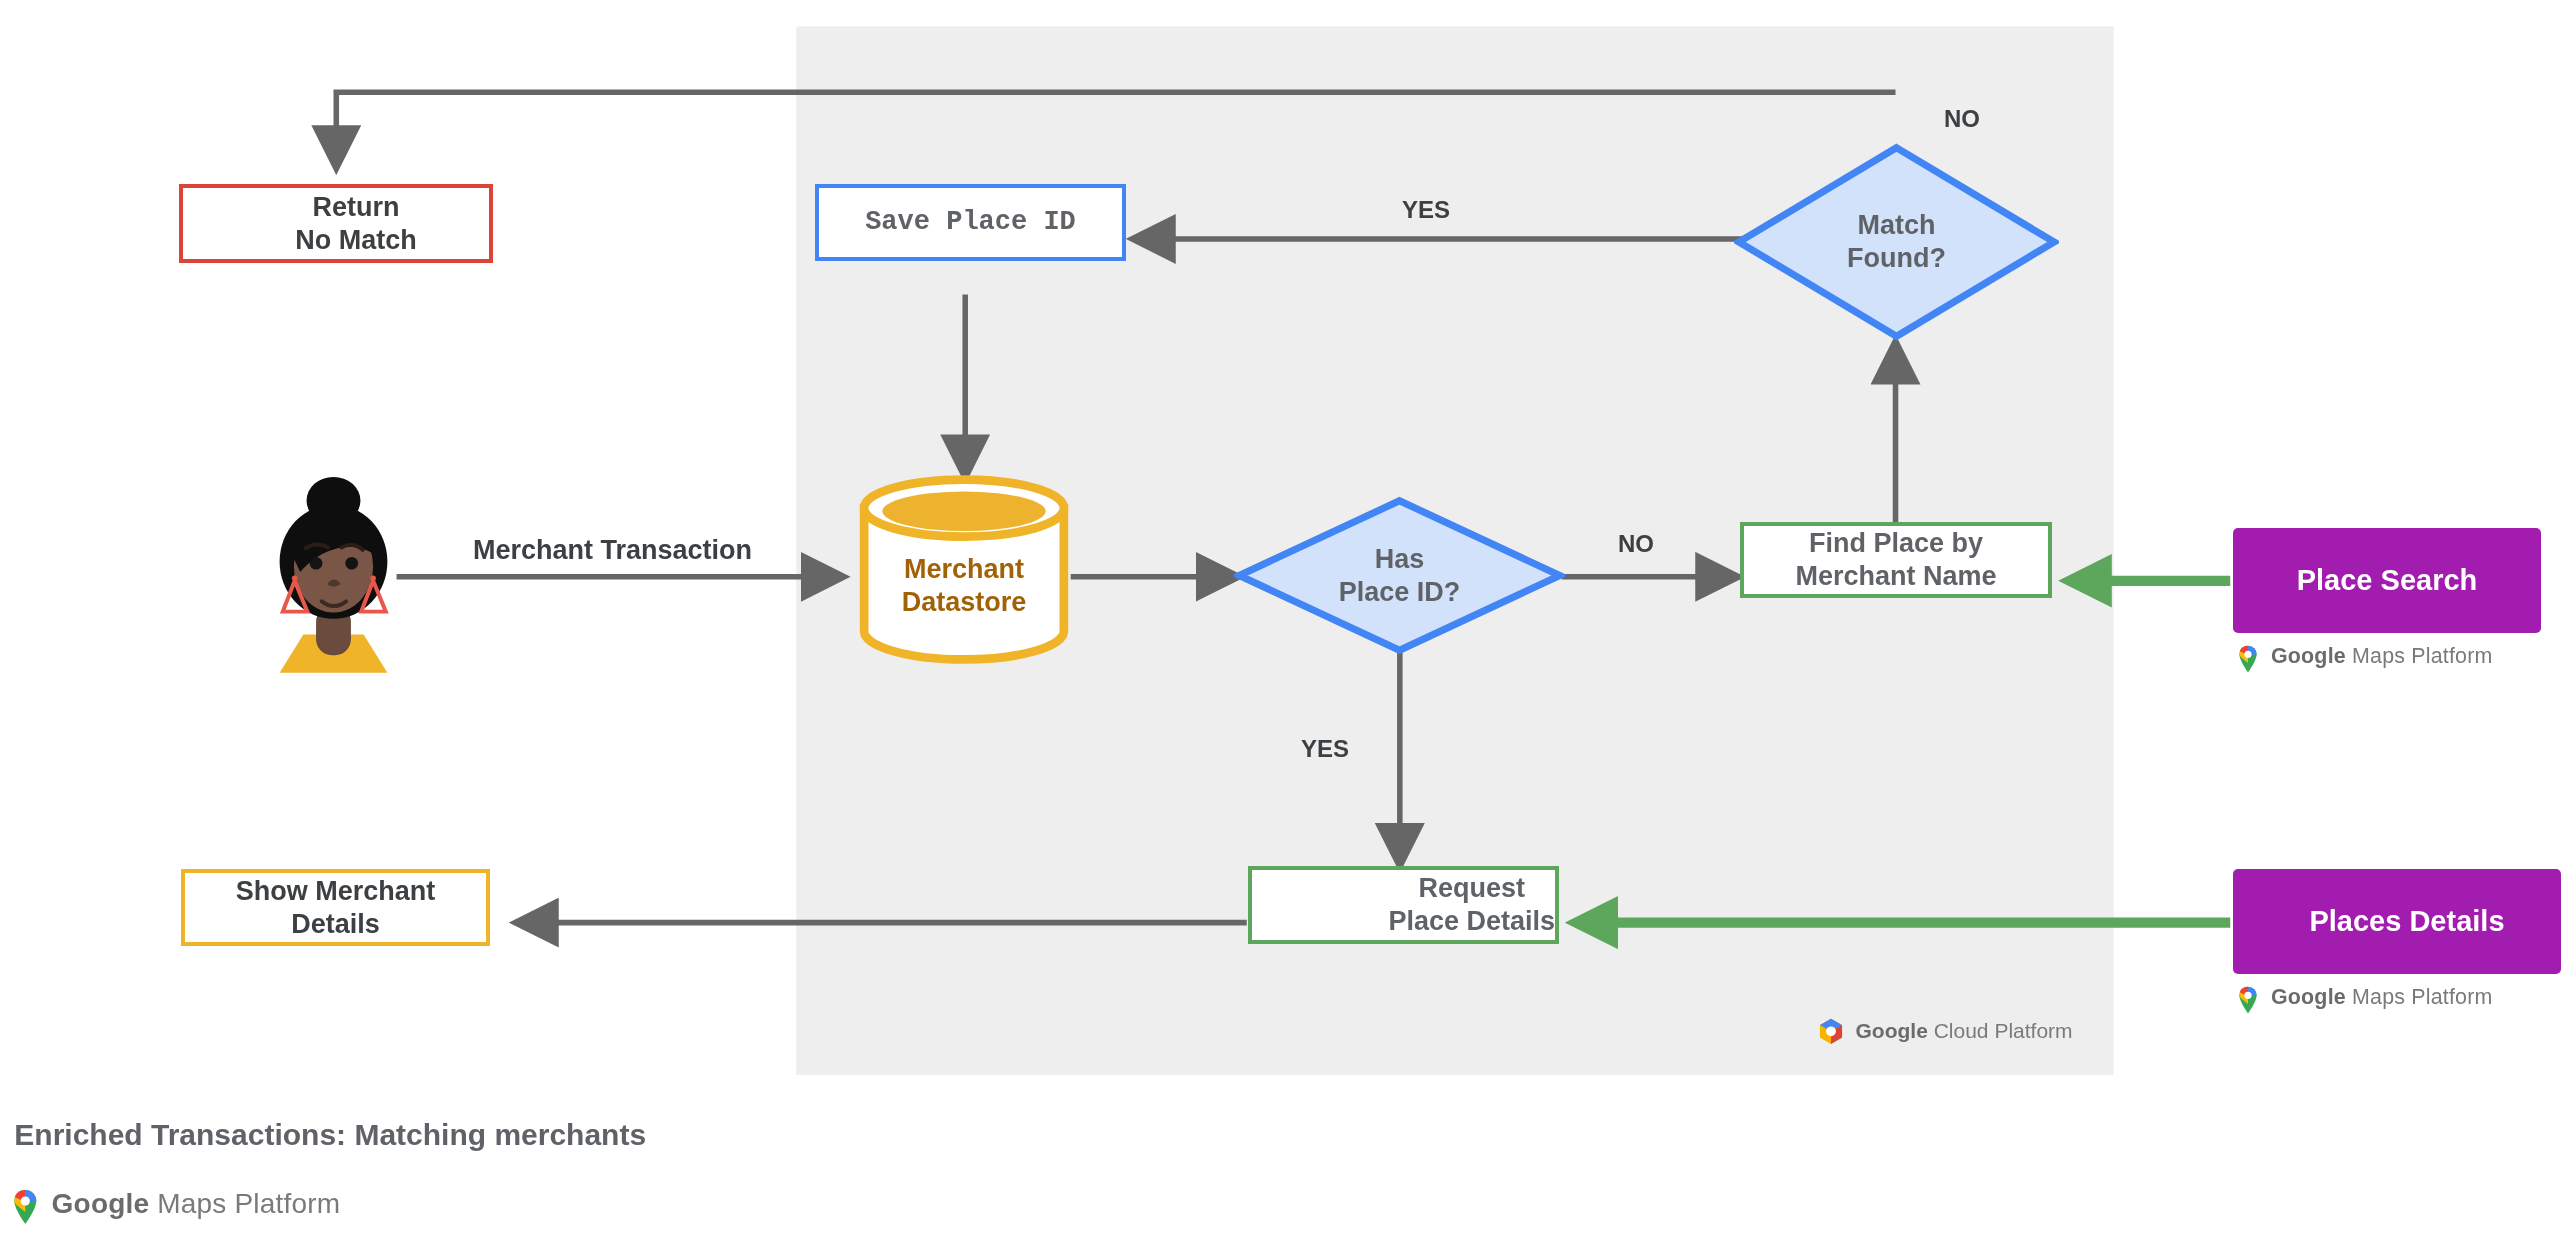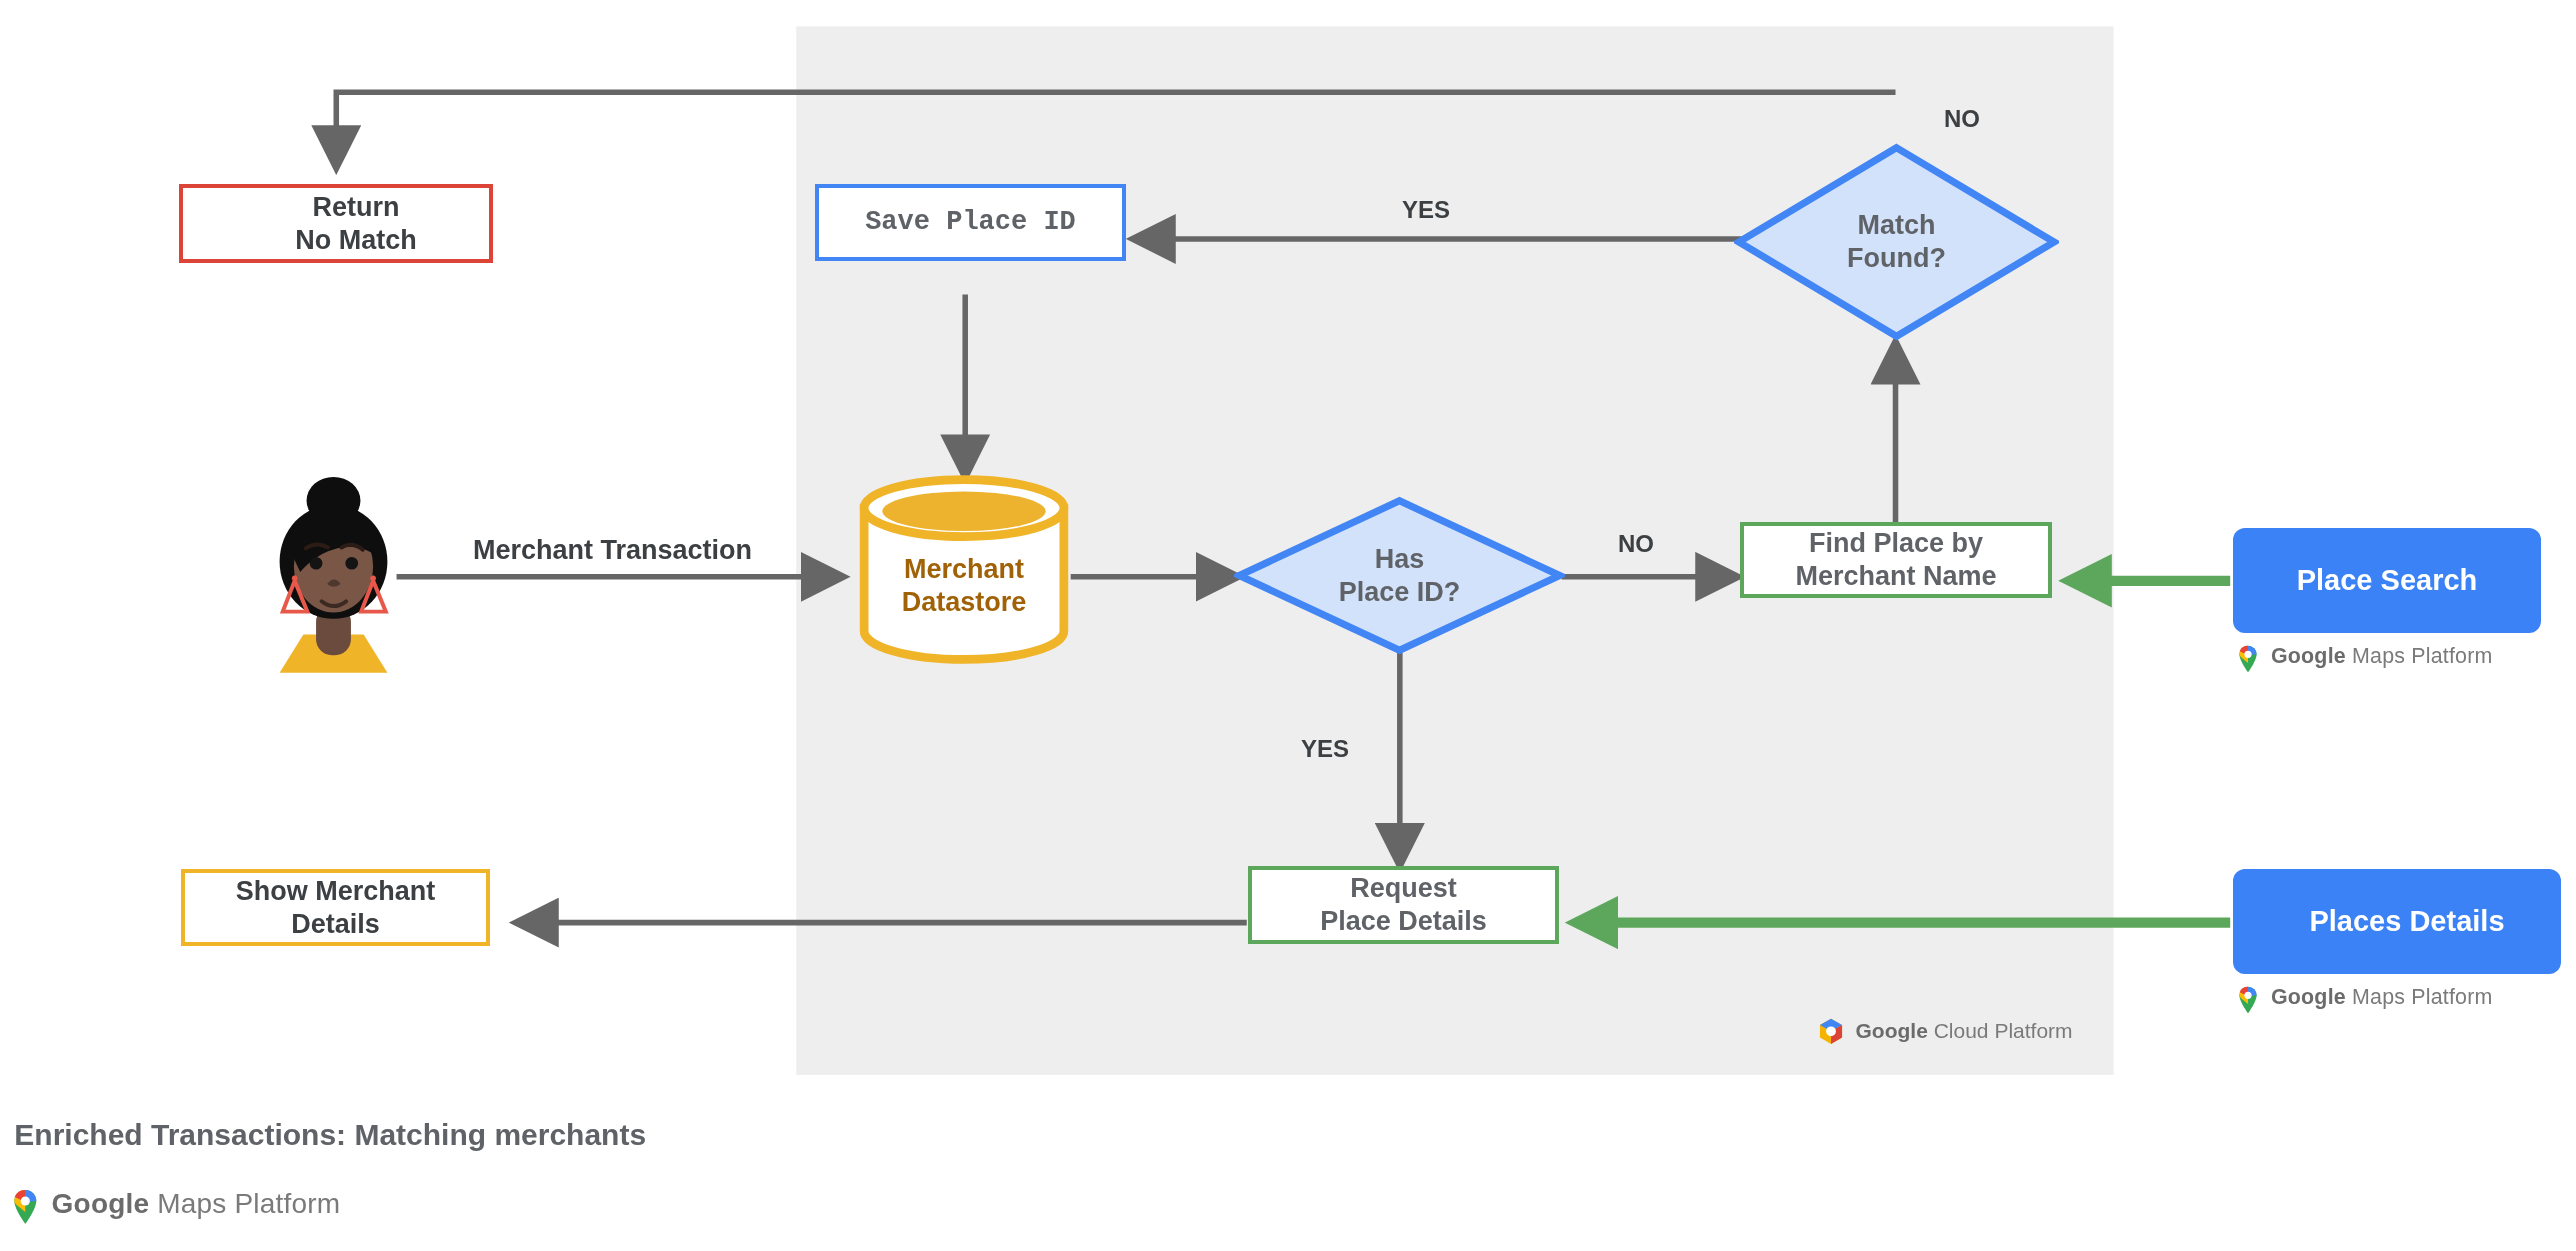--- a/index.html
+++ b/index.html
@@ -10,35 +10,35 @@
 
   .node{position:absolute;box-sizing:border-box;display:flex;align-items:center;
         justify-content:center;text-align:center;background:#fff;}
   .node .txt{line-height:1.22;font-weight:700;font-size:27px;color:#5f6368;
              white-space:pre-line;}
 
   .n-return{border:4.8px solid #DB4437;}
   .n-return .txt{color:#3c4043;}
   .n-save{border:4.8px solid #4285F4;font-family:Liberation Mono, monospace;}
   .n-find{border:4.8px solid #5CA75C;}
-  .n-request{border:4.8px solid #5CA75C;}
+  .n-request{border:4.8px solid #5CA75C;justify-content:flex-end;}
   .n-show{border:4.8px solid #F0B429;}
   .n-show .txt{color:#3c4043;}
 
   .diamond{position:absolute;}
   .diamond .dtxt{position:absolute;left:0;top:0;width:100%;height:100%;
         display:flex;align-items:center;justify-content:center;text-align:center;
         font-weight:700;font-size:27px;line-height:1.22;color:#5f6368;white-space:pre-line;}
 
   .cyl{position:absolute;}
   .cyl .ctxt{position:absolute;left:0;top:16px;width:100%;height:100%;
         display:flex;align-items:center;justify-content:center;text-align:center;
         font-weight:700;font-size:27px;line-height:1.22;color:#a16207;white-space:pre-line;}
 
-  .gpanel{position:absolute;background:#3b82f6;border-radius:12px;display:flex;
+  .gpanel{position:absolute;background:#a21caf;border-radius:5px;display:flex;
           align-items:center;justify-content:center;}
   .gpanel .gtxt{color:#fff;font-weight:700;font-size:29px;}
 
   .elabel{position:absolute;font-weight:700;font-size:24px;color:#3c4043;
           white-space:nowrap;}
   .elabel.big{font-size:27px;}
 
   .gmp{position:absolute;display:flex;align-items:flex-start;gap:12px;}
   .gmp .gmp-txt{font-size:21.4px;color:#7a7a7a;letter-spacing:0.2px;white-space:nowrap;}
   .gmp .gmp-txt b{font-weight:700;color:#6b6b6b;}

